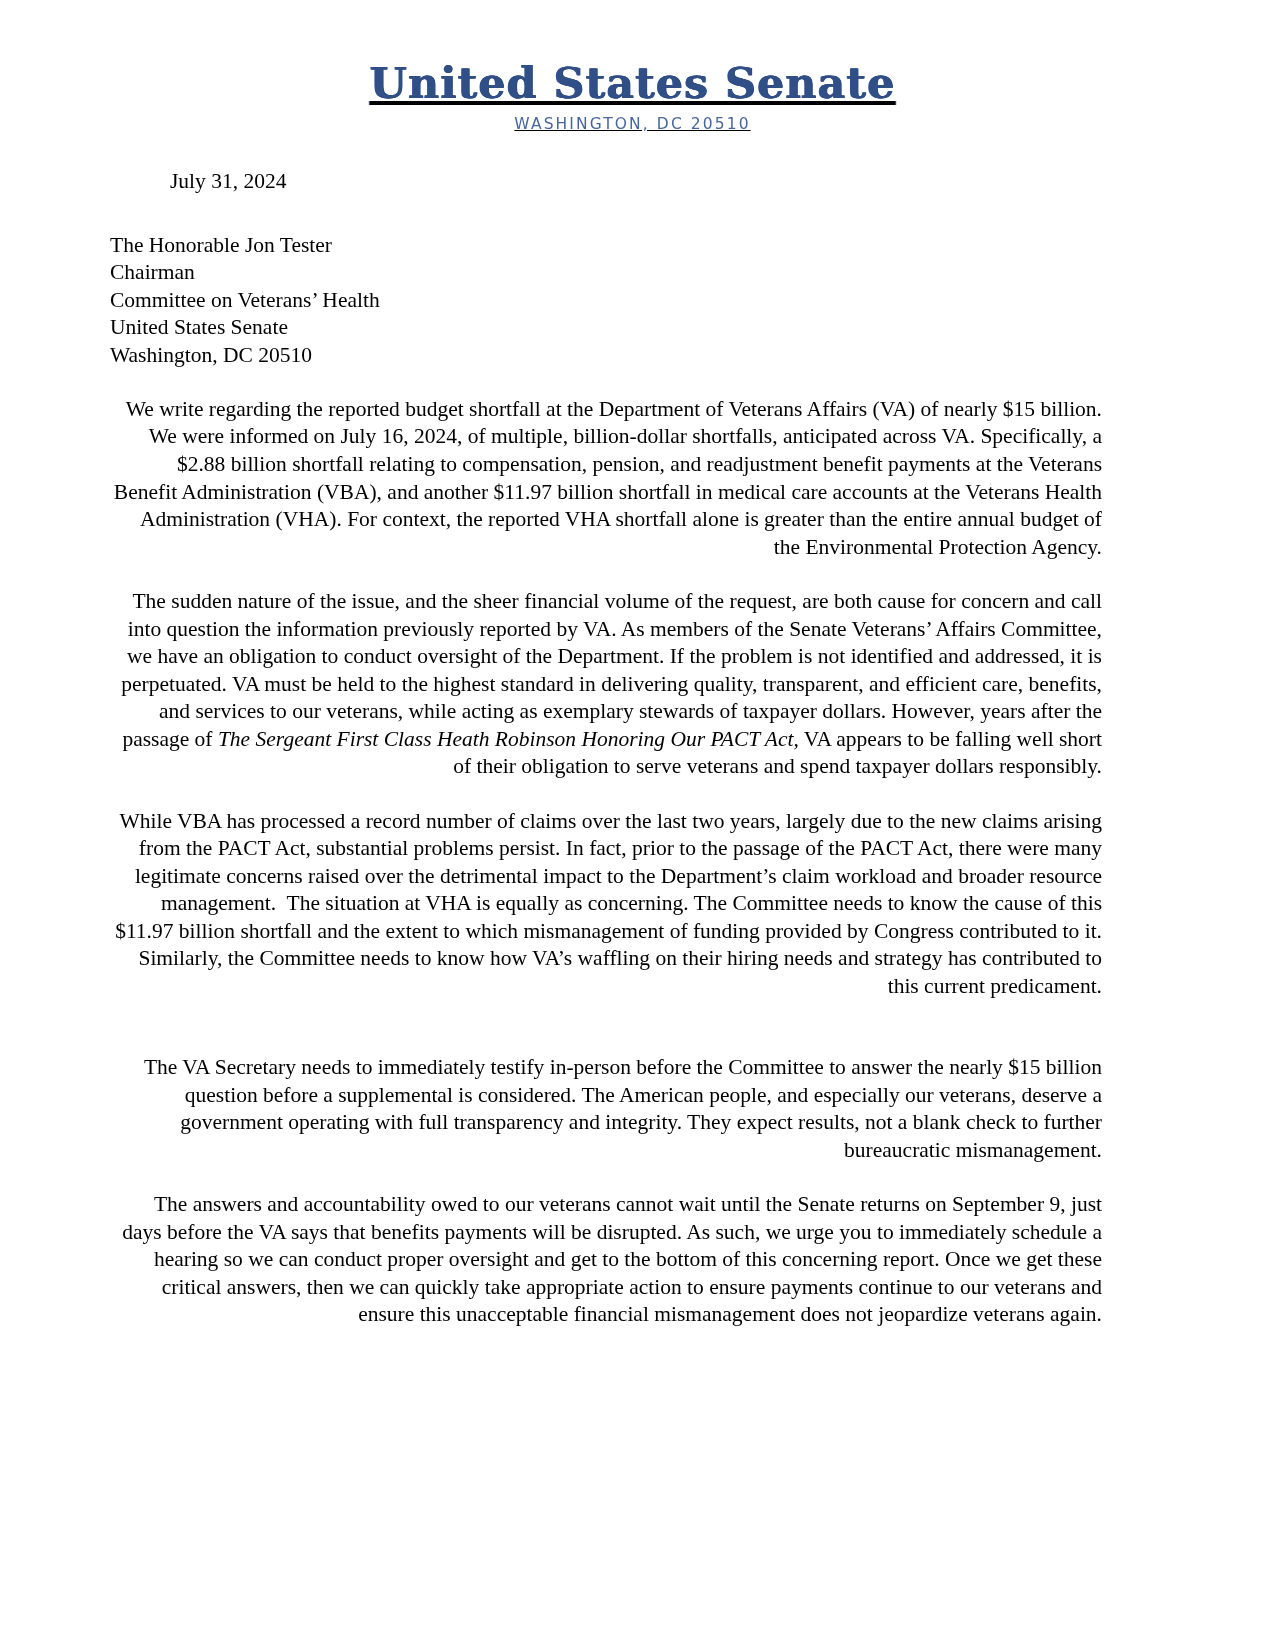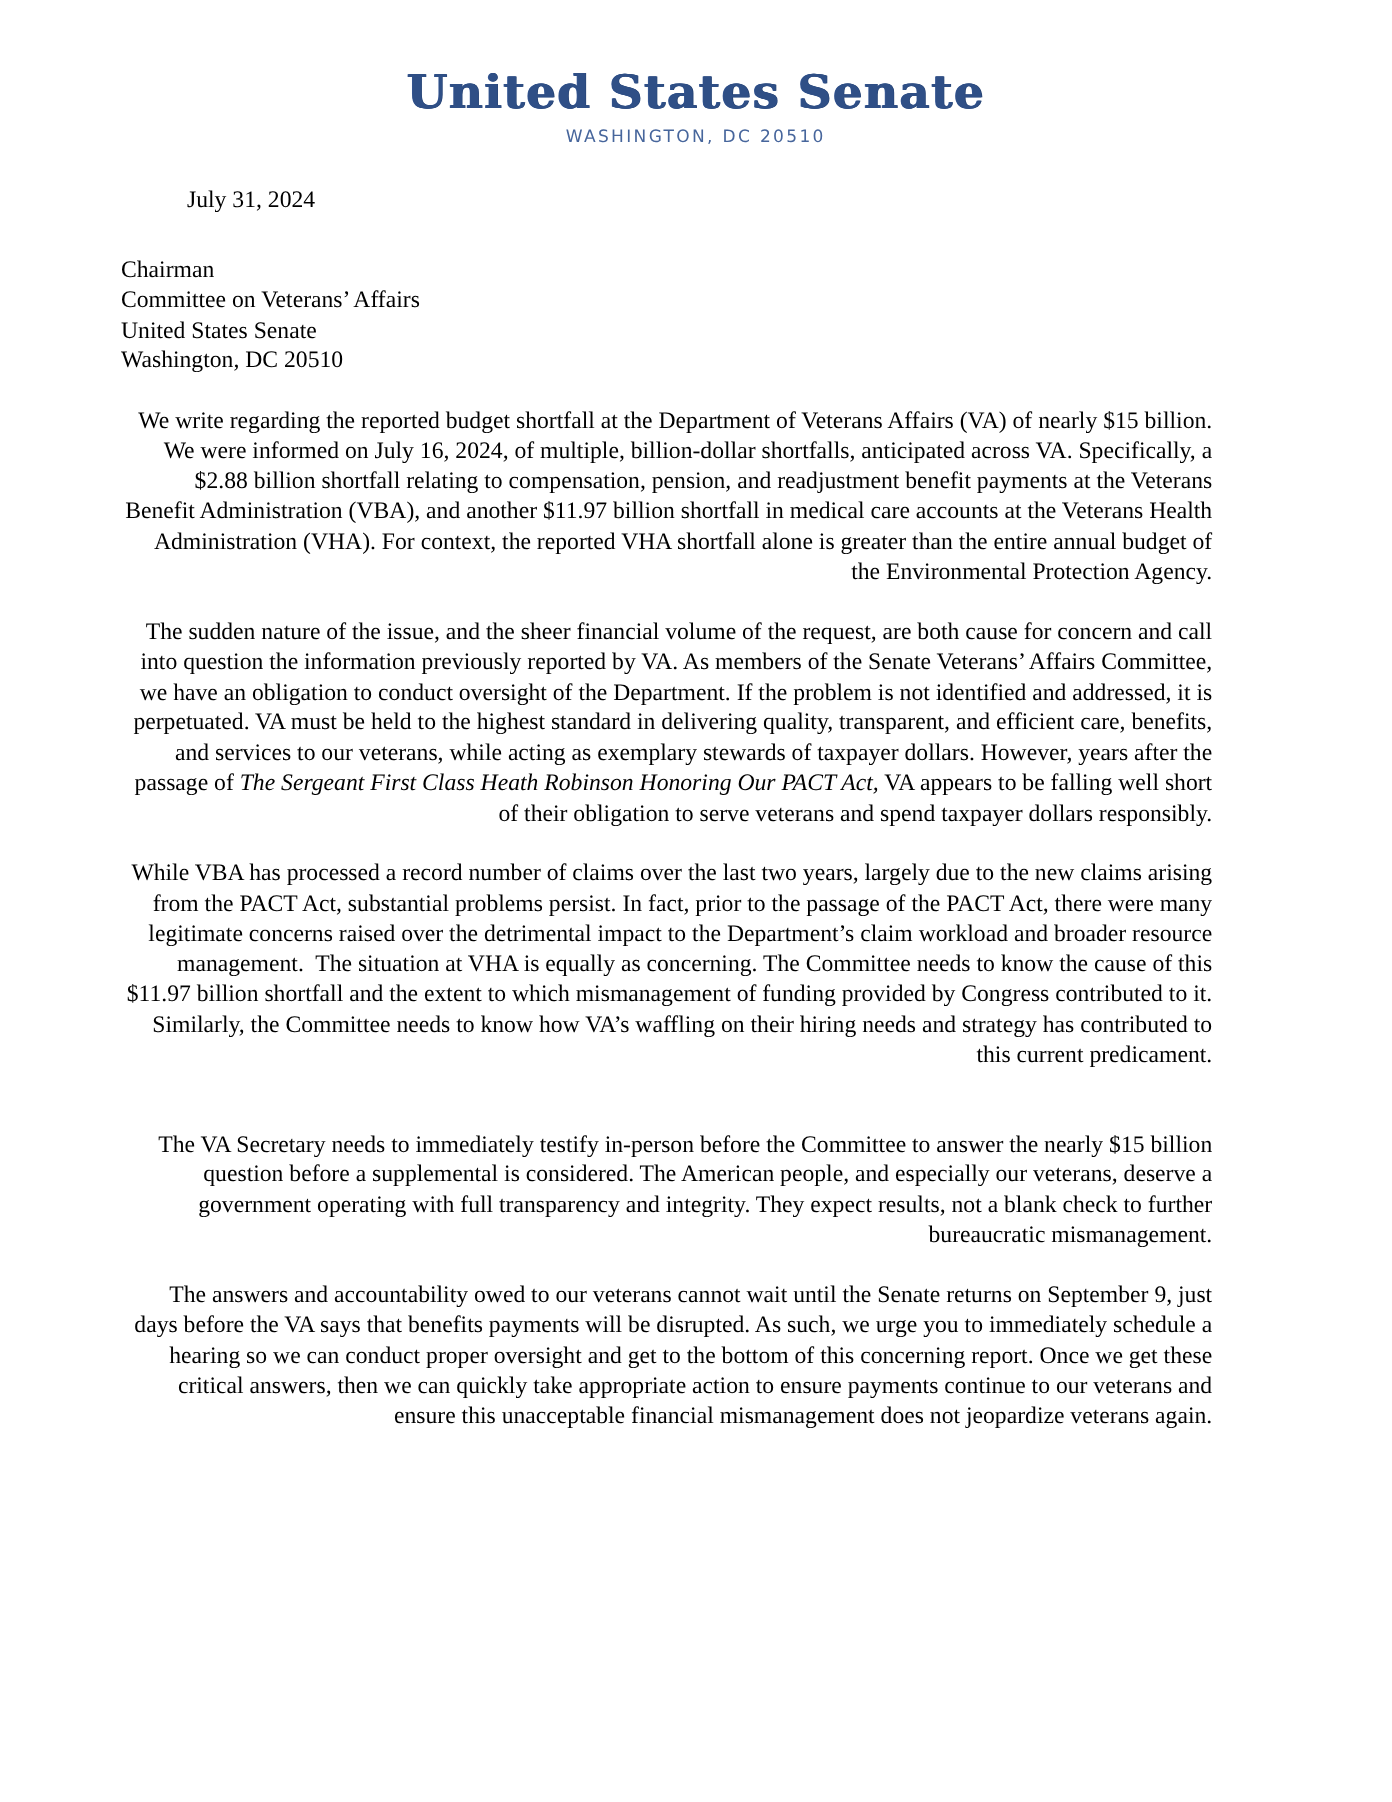--- a/index.html
+++ b/index.html
@@ -21,20 +21,21 @@
     box-sizing: border-box;
     overflow: hidden;
   }
   .sheet {
     position: absolute;
     left: 0;
     top: 0;
     width: 1265px;
     height: 1638px;
     background: #ffffff;
+    text-decoration: underline;
   }
 
   
   .letterhead {
     text-align: center;
     padding-top: 62px;
   }
   .lh-title {
     font-family: "DejaVu Serif", "Liberation Serif", serif;
     font-weight: 700;
@@ -103,22 +104,23 @@
     <div class="letterhead">
       <div class="lh-title">United States Senate</div>
       <div class="lh-sub">WASHINGTON, DC 20510</div>
     </div>
 
     <div class="body-wrap">
 
       <div class="date-line">July 31, 2024</div>
 
       <div class="addr">
+        <span class="addr-line">The Honorable Jon Tester</span>
         <span class="addr-line">Chairman</span>
-        <span class="addr-line">Committee on Veterans’ Affairs</span>
+        <span class="addr-line">Committee on Veterans’ Health</span>
         <span class="addr-line">United States Senate</span>
         <span class="addr-line">Washington, DC 20510</span>
       </div>
 
       <div class="spacer-para"></div>
 
       <p class="para">We write regarding the reported budget shortfall at the Department of Veterans Affairs (VA) of nearly $15 billion. We were informed on July 16, 2024, of multiple, billion-dollar shortfalls, anticipated across VA. Specifically, a $2.88 billion shortfall relating to compensation, pension, and readjustment benefit payments at the Veterans Benefit Administration (VBA), and another $11.97 billion shortfall in medical care accounts at the Veterans Health Administration (VHA). For context, the reported VHA shortfall alone is greater than the entire annual budget of the Environmental Protection Agency.</p>
 
       <div class="spacer-para"></div>
 

